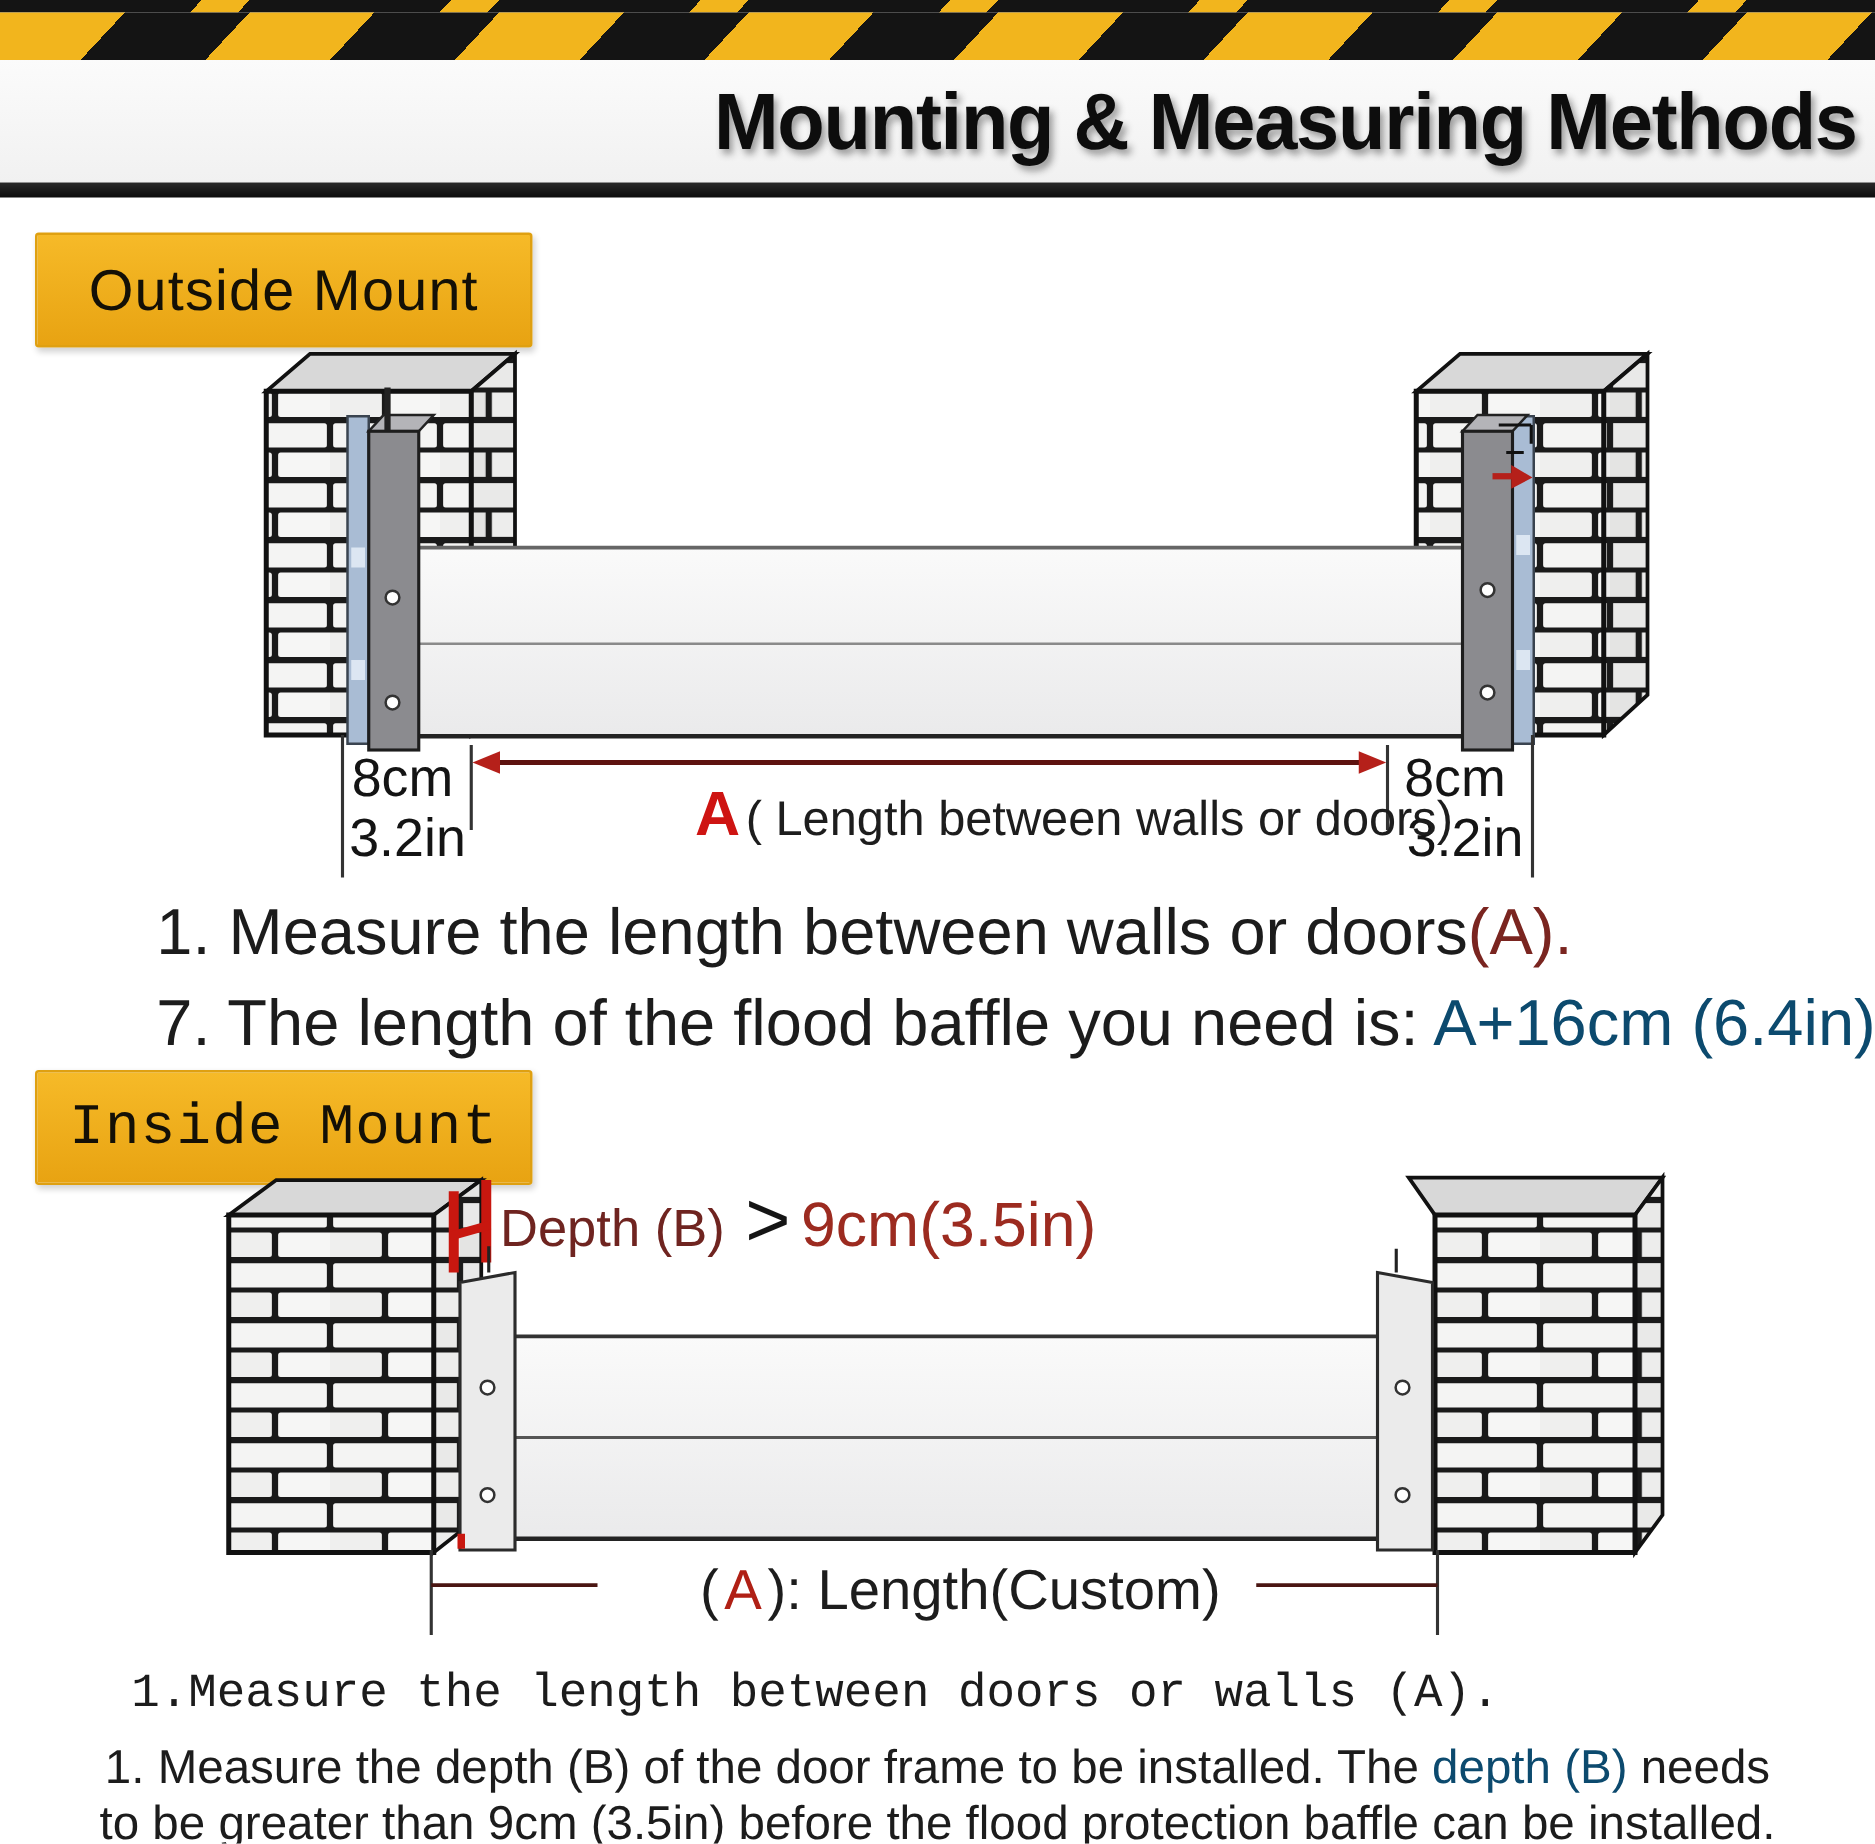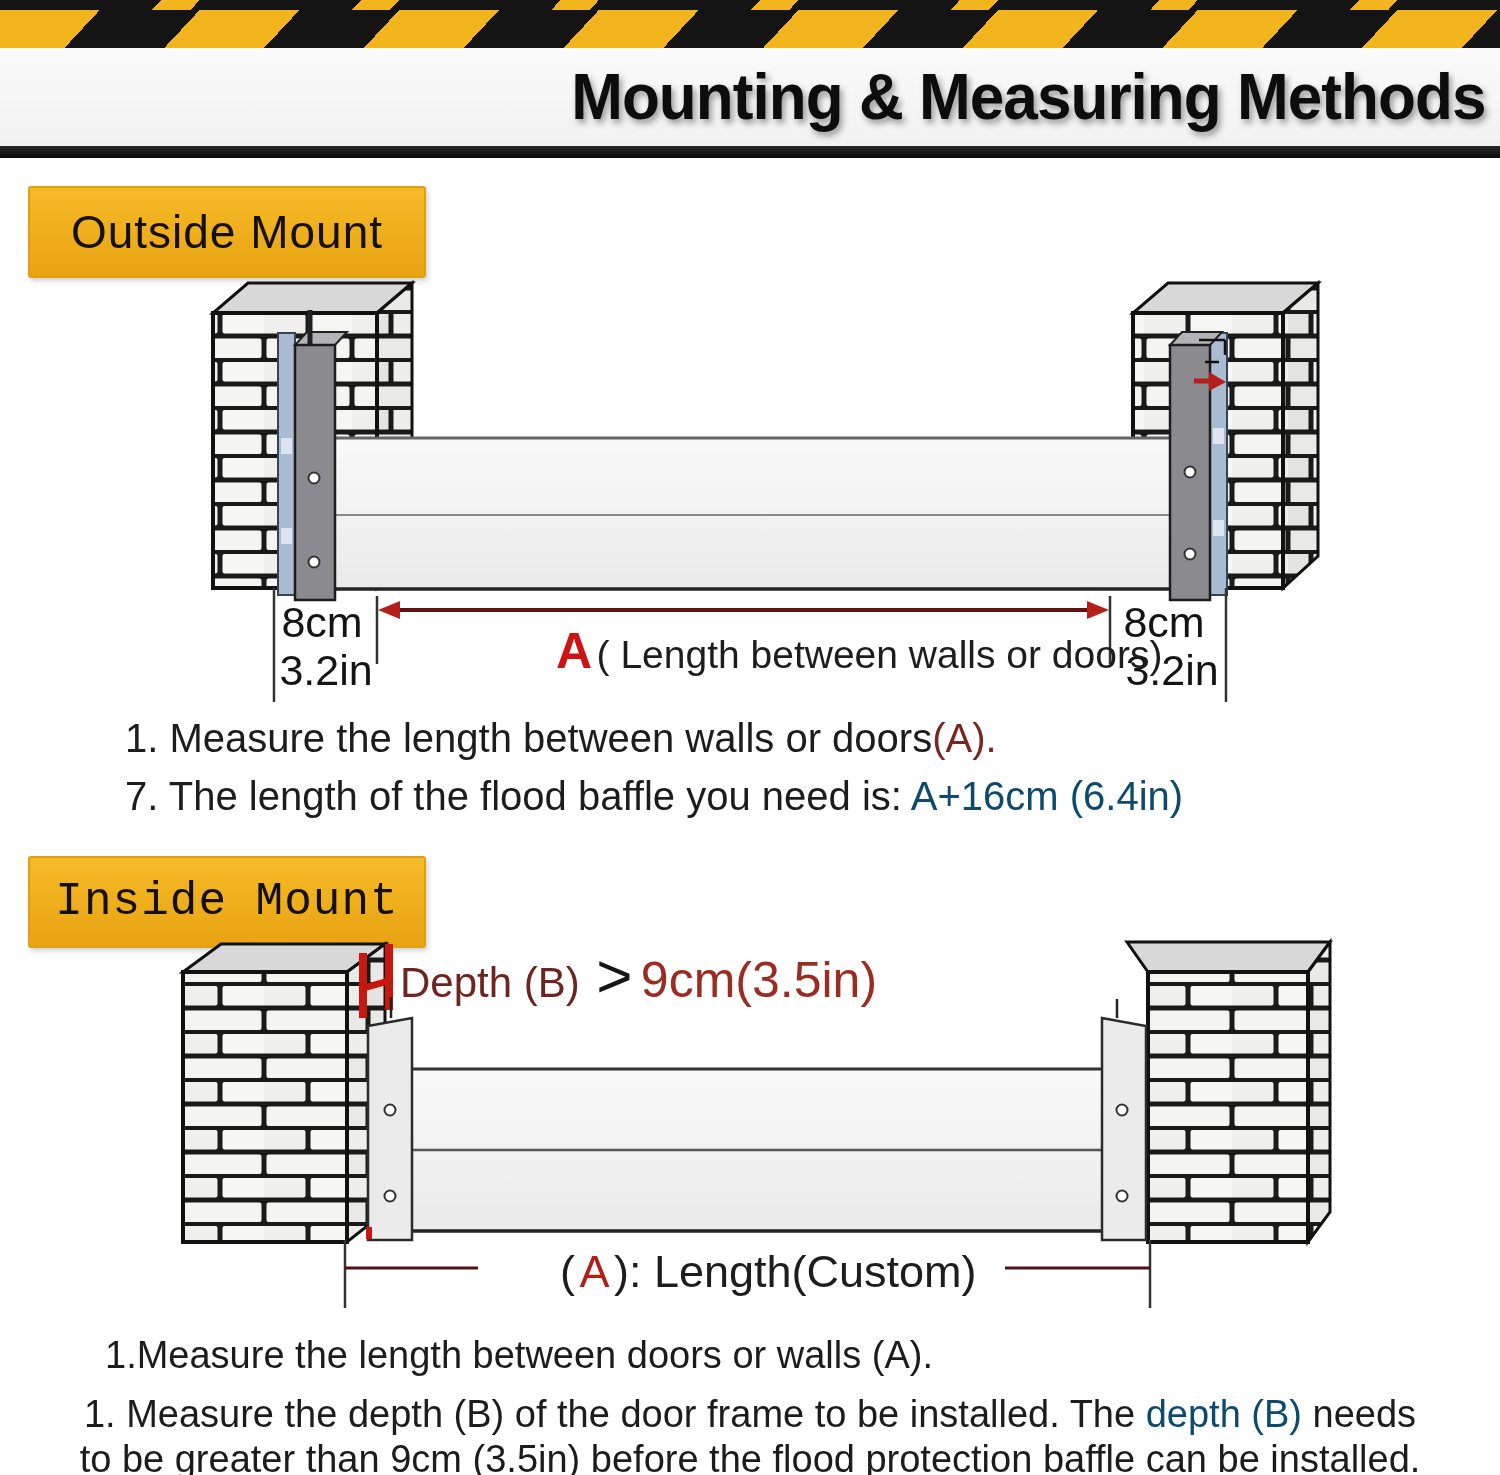--- a/index.html
+++ b/index.html
@@ -47,32 +47,32 @@
   .badge-outside { top:186px; }
   .badge-inside { top:856px;font-family:Liberation Mono, monospace; }
 
   
   svg { position:absolute; left:0; overflow:visible; }
   svg text { font-family:"Liberation Sans", sans-serif; }
 
   
   .steps-outside {
     left:125px; top:716px; width:1360px;
-    font-size:40px; color:#1c1c1c;
+    font-size:52px; color:#1c1c1c;
   }
   .steps-outside .step { white-space:nowrap; }
   .steps-outside .step + .step { margin-top:13px; }
   .step-red { color:#0c4a6e; }
   .step-darkred { color:#7A2520; }
 
   .steps-inside {
     left:0px; top:1334px; width:1500px;
     font-size:38px; color:#1c1c1c;
   }
-  .steps-inside .line1 { margin-left:105px; white-space:nowrap; }
+  .steps-inside .line1 { margin-left:105px; white-space:nowrap;font-family:Liberation Mono, monospace; }
   .steps-inside .line2a { margin-top:16px; text-align:center; white-space:nowrap; }
   .steps-inside .line2b { margin-top:2px; text-align:center; white-space:nowrap; }
 </style>
 </head>
 <body>
 
 <div id="page">
 
   <div class="abs hazard-thin"></div>
   <div class="abs hazard-band"></div>

